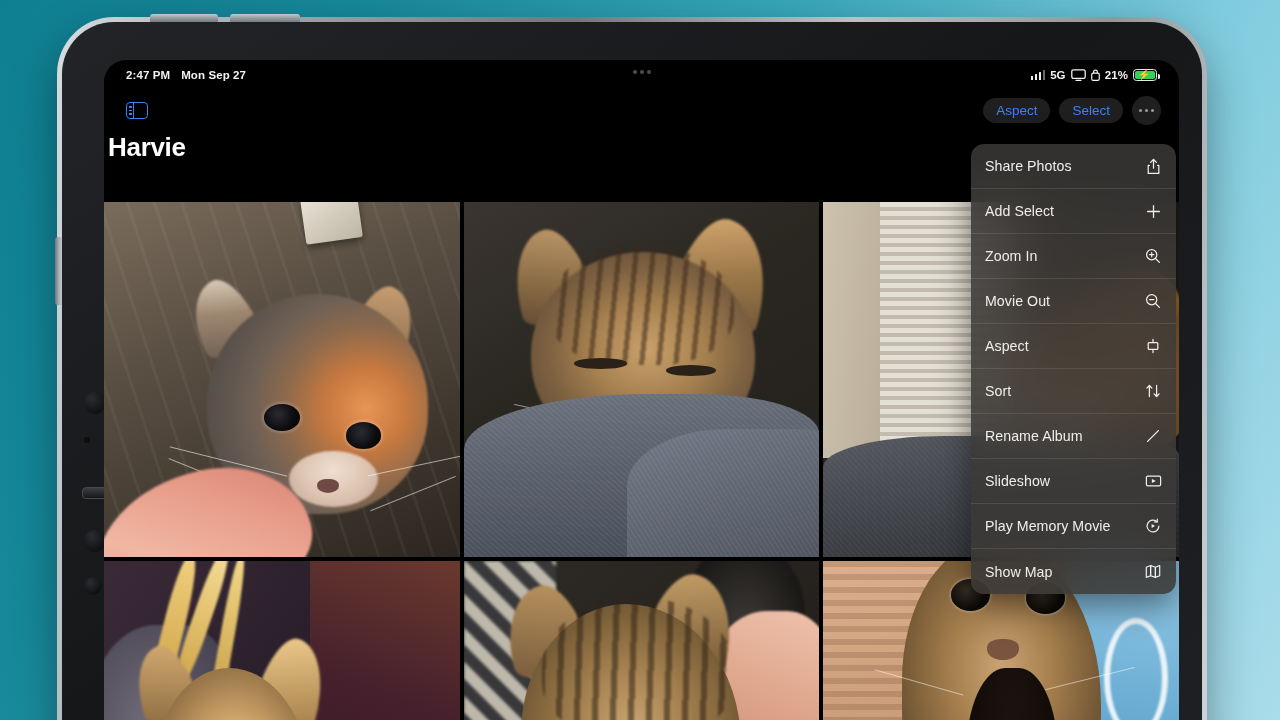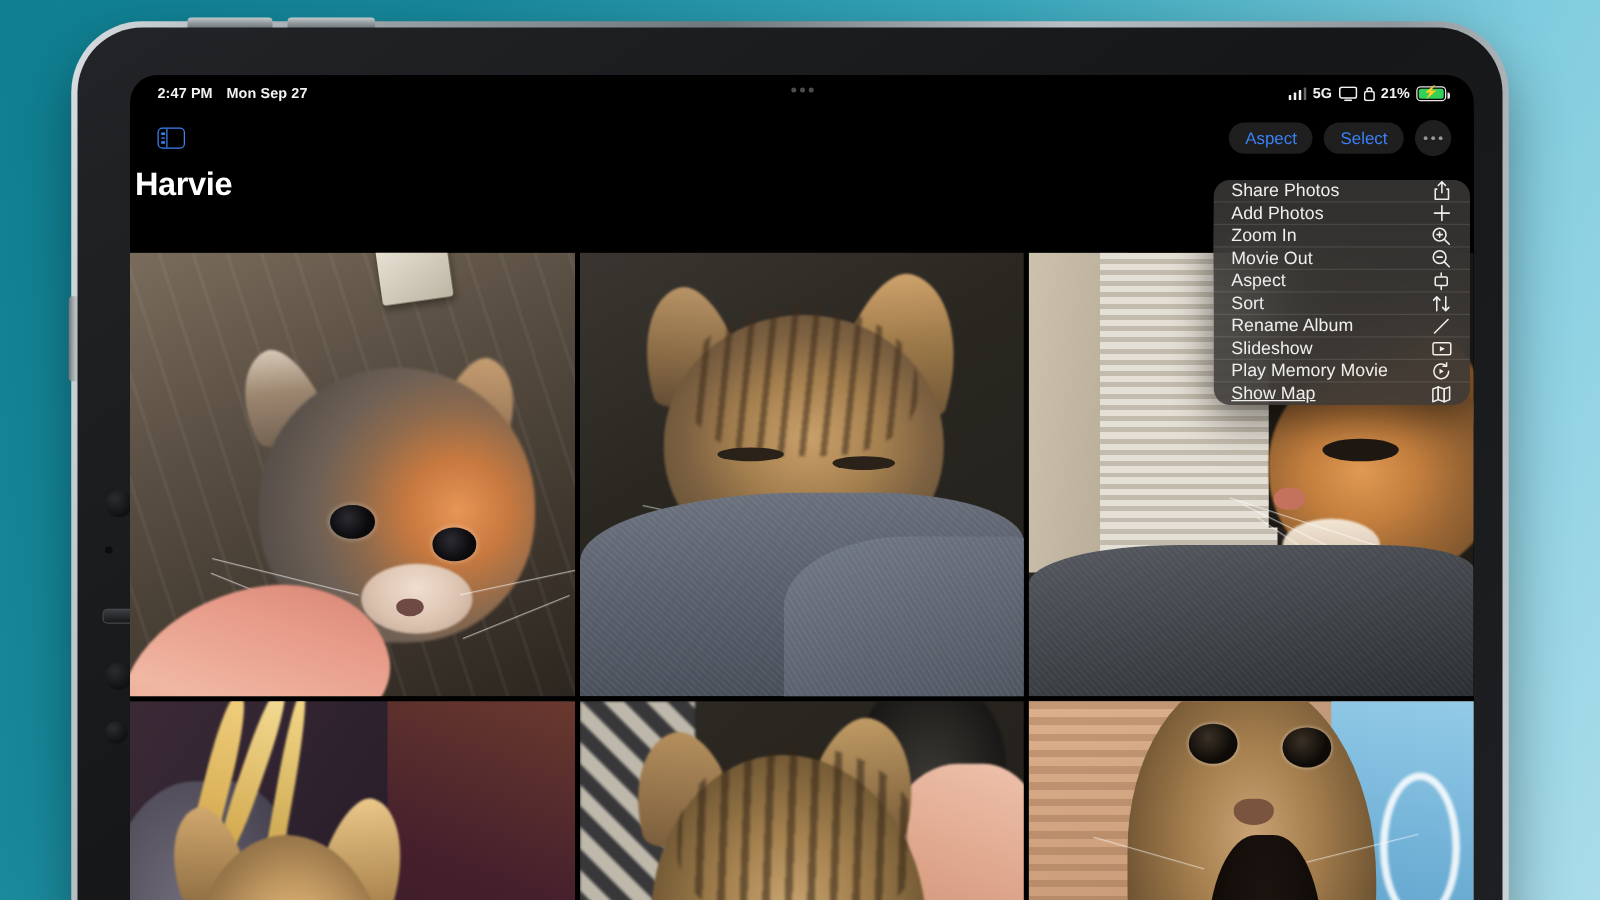--- a/index.html
+++ b/index.html
@@ -345,26 +345,26 @@
     background: rgba(58,56,54,.88);
     backdrop-filter: blur(26px);
     -webkit-backdrop-filter: blur(26px);
     border-radius:13px;
     overflow:hidden;
     z-index:20;
     box-shadow:0 10px 34px rgba(0,0,0,.5);
   }
   .menu-item {
     display:flex; align-items:center; justify-content:space-between;
-    height:18px; padding:0 14px;
+    height:45px; padding:0 14px;
     color:#f0eeec; font-size:14.2px; font-weight:400;
     border-bottom:.6px solid rgba(255,255,255,.10);
     letter-spacing:.05px;
   }
-  .menu-item:last-child { border-bottom:none;text-decoration:underline; }
+  .menu-item:last-child { border-bottom:none; }
   .menu-item .mi-icon {
     width:18px; height:18px; display:flex; align-items:center; justify-content:center;
     color:#f0eeec;
   }
   .menu-item .mi-icon svg { display:block; }
 </style>
 </head>
 <body>
 
 <div id="device">
@@ -558,21 +558,21 @@
         <span class="mi-icon">
           <svg width="15" height="17" viewBox="0 0 15 17" fill="none" stroke="currentColor" stroke-width="1.25" stroke-linecap="round" stroke-linejoin="round">
             <path d="M7.5 1.6v8.6"></path>
               <path d="M4.6 4.4 7.5 1.5l2.9 2.9"></path>
             <path d="M3.4 7.3H2.2v8.1h10.6V7.3h-1.2"></path>
           </svg>
         </span>
       </div>
 
       <div class="menu-item">
-        <span>Add Photos</span>
+        <span>Add Select</span>
         <span class="mi-icon">
           <svg width="15" height="15" viewBox="0 0 15 15" stroke="currentColor" stroke-width="1.3" stroke-linecap="round">
             <path d="M7.5 1.6v11.8M1.6 7.5h11.8"></path>
           </svg>
         </span>
       </div>
 
       <div class="menu-item">
         <span>Zoom In</span>
         <span class="mi-icon">

